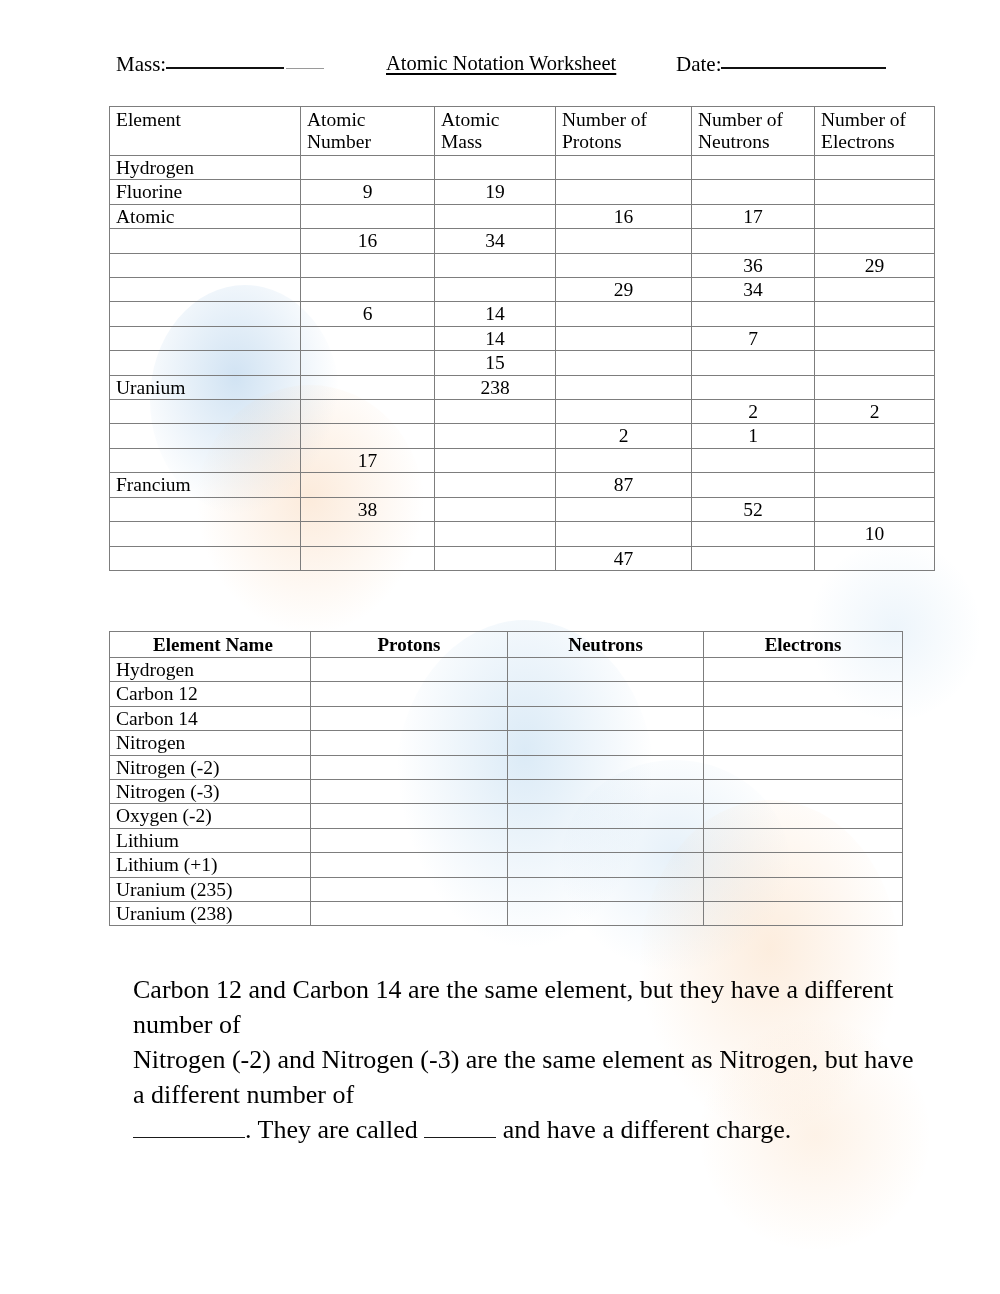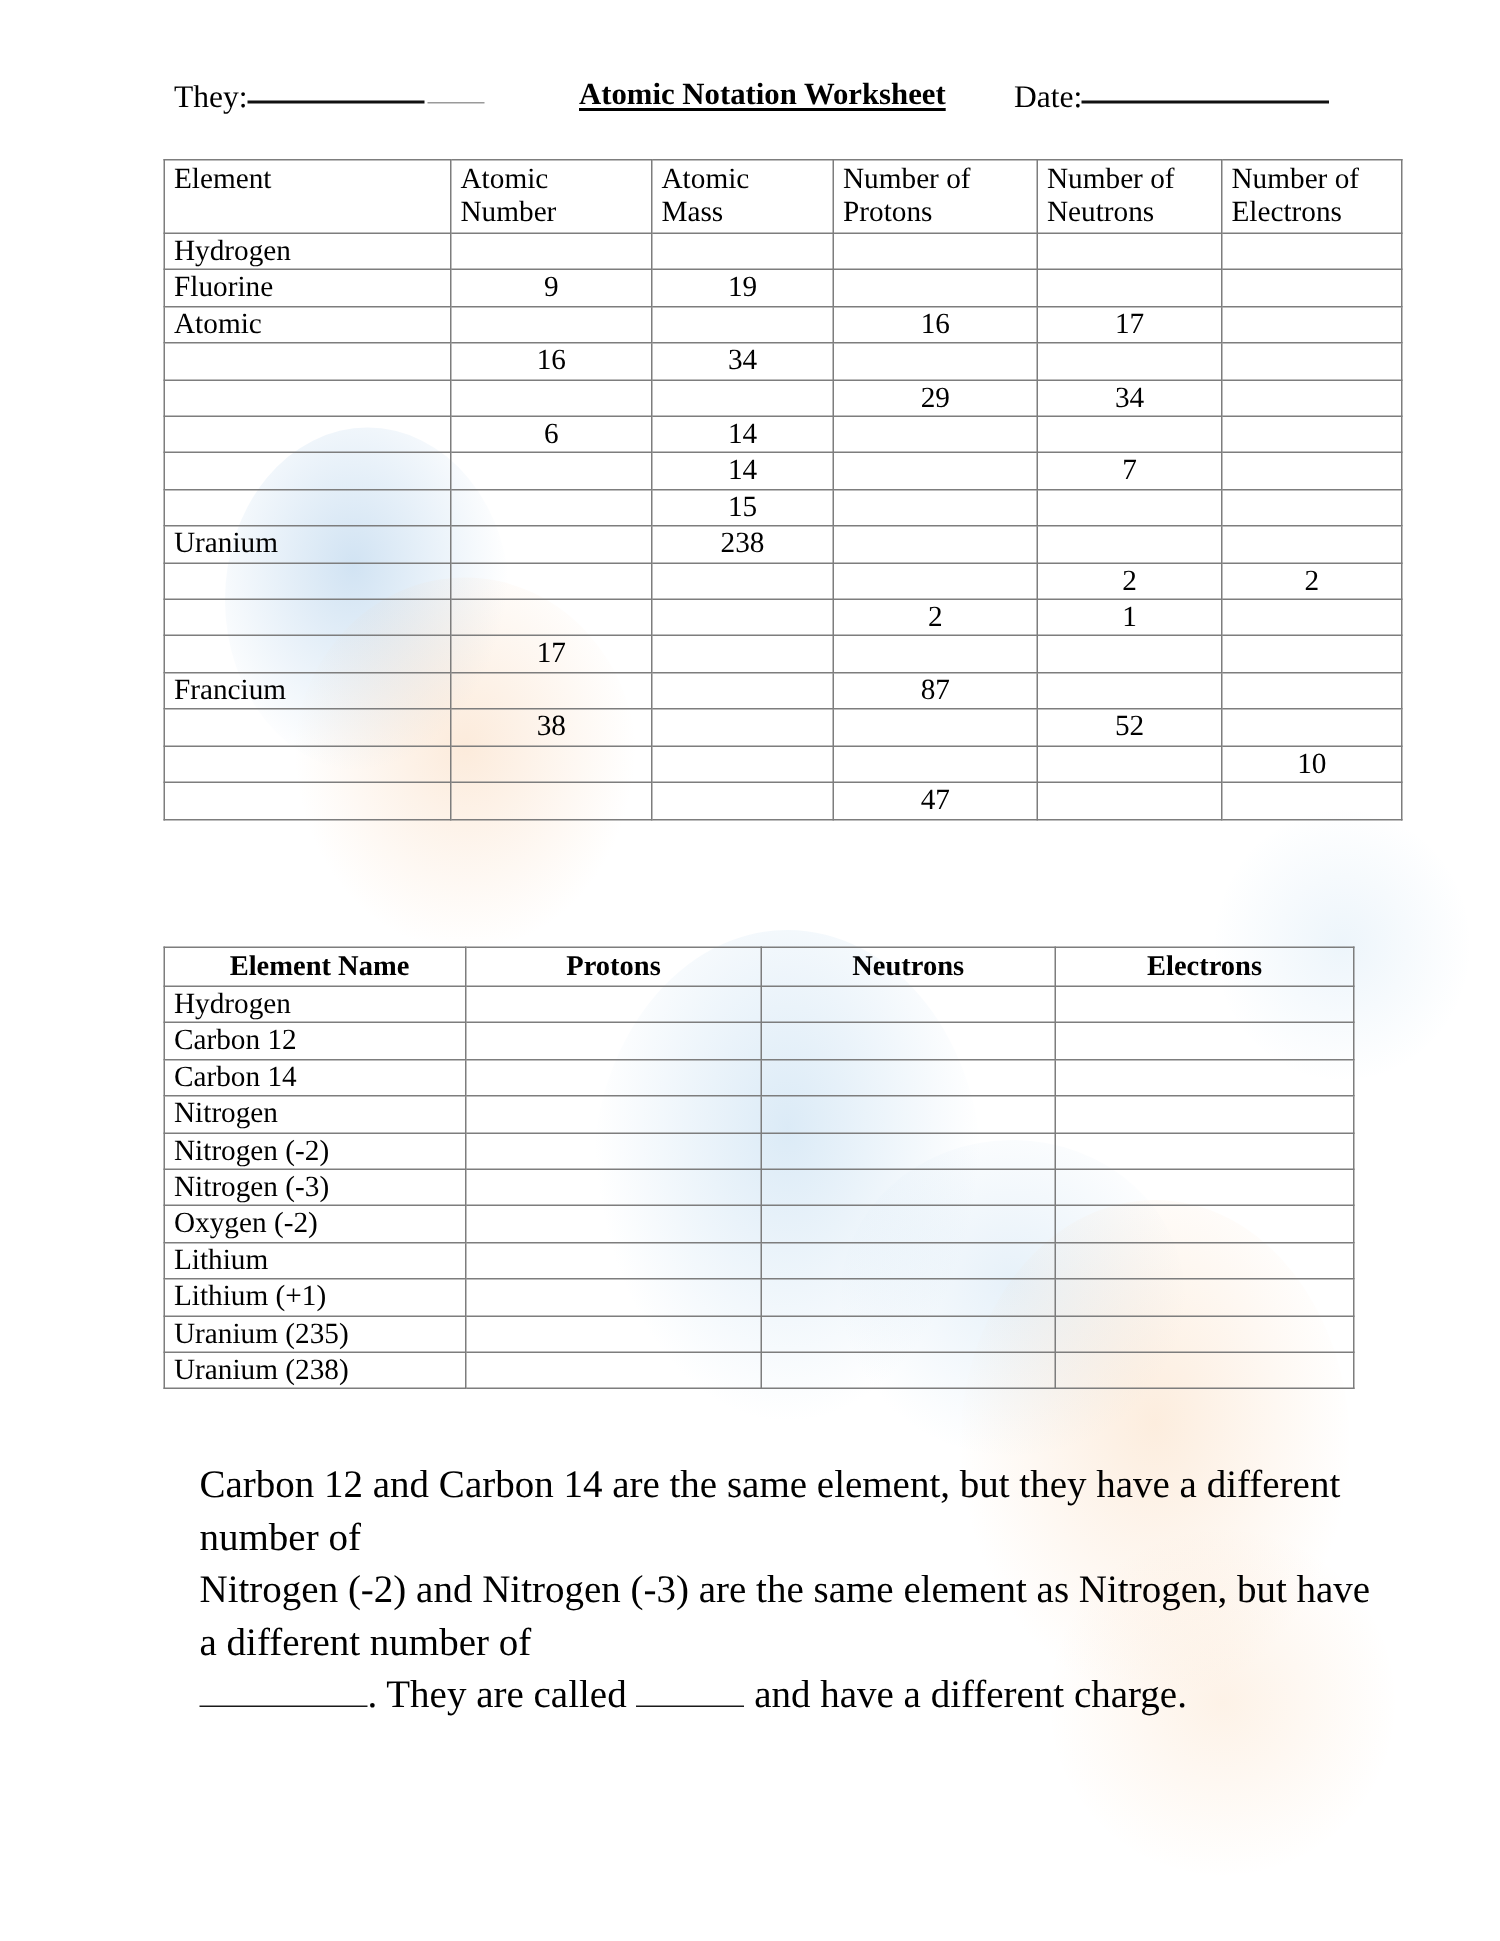--- a/index.html
+++ b/index.html
@@ -61,21 +61,21 @@
   .rule-weak {
     display: inline-block;
     width: 38px;
     border-bottom: 1.2px solid #9a9a9a;
     vertical-align: 2px;
     margin-left: 2px;
   }
   .hdr-title {
     position: absolute; left: 270px; top: 0;
     font-size: 20.5px;
-    font-weight: bold;
+    font-weight: normal;
     text-decoration: underline;
     text-underline-offset: 3px;
     white-space: nowrap;
   }
   .hdr-date {
     position: absolute; left: 560px; top: 0;
     font-size: 21px; white-space: nowrap; text-align: center;
   }
   .rule-date {
     display: inline-block;
@@ -170,21 +170,21 @@
 <div class="wm wm-o1"></div>
 <div class="wm wm-b2"></div>
 <div class="wm wm-b3"></div>
 <div class="wm wm-o2"></div>
 <div class="wm wm-o3"></div>
 <div class="wm wm-b4"></div>
 
 <div class="page">
 
   <div class="hdr">
-    <div class="hdr-name"><span>They:</span><span class="rule-strong"></span><span class="rule-weak"></span></div>
+    <div class="hdr-name"><span>Mass:</span><span class="rule-strong"></span><span class="rule-weak"></span></div>
     <div class="hdr-title">Atomic Notation Worksheet</div>
     <div class="hdr-date"><span>Date:</span><span class="rule-date"></span></div>
   </div>
 
   <table class="t1">
     <tbody>
       <tr class="hd">
         <td class="c-el">Element</td>
         <td class="c-num">Atomic
 Number</td>
@@ -226,20 +226,28 @@
           <td class="c-num">16</td>
           <td class="c-mas">34</td>
           <td class="c-pro"></td>
           <td class="c-neu"></td>
           <td class="c-ele"></td>
         </tr>
         <tr>
           <td class="c-el"></td>
           <td class="c-num"></td>
           <td class="c-mas"></td>
+          <td class="c-pro"></td>
+          <td class="c-neu">36</td>
+          <td class="c-ele">29</td>
+        </tr>
+        <tr>
+          <td class="c-el"></td>
+          <td class="c-num"></td>
+          <td class="c-mas"></td>
           <td class="c-pro">29</td>
           <td class="c-neu">34</td>
           <td class="c-ele"></td>
         </tr>
         <tr>
           <td class="c-el"></td>
           <td class="c-num">6</td>
           <td class="c-mas">14</td>
           <td class="c-pro"></td>
           <td class="c-neu"></td>

